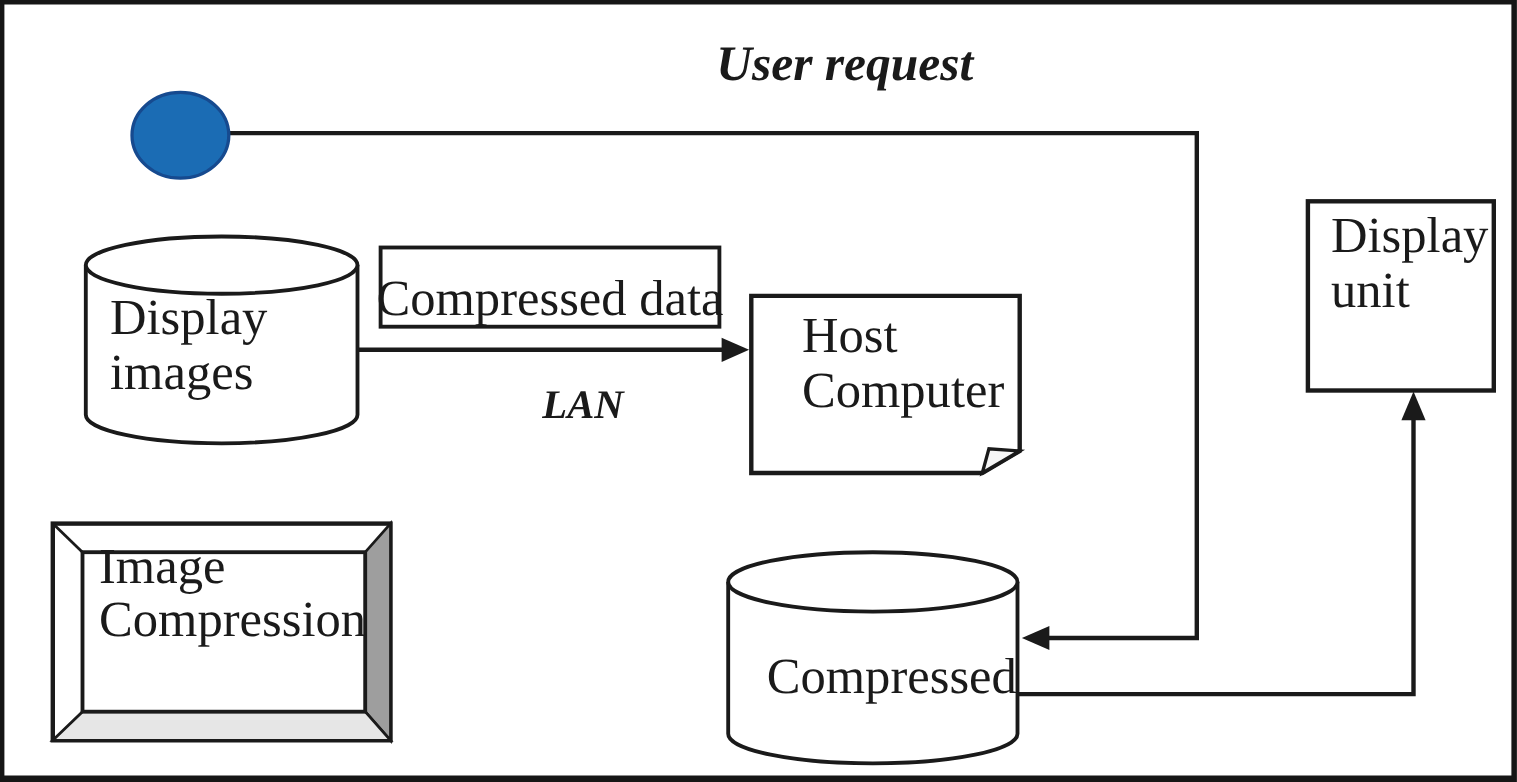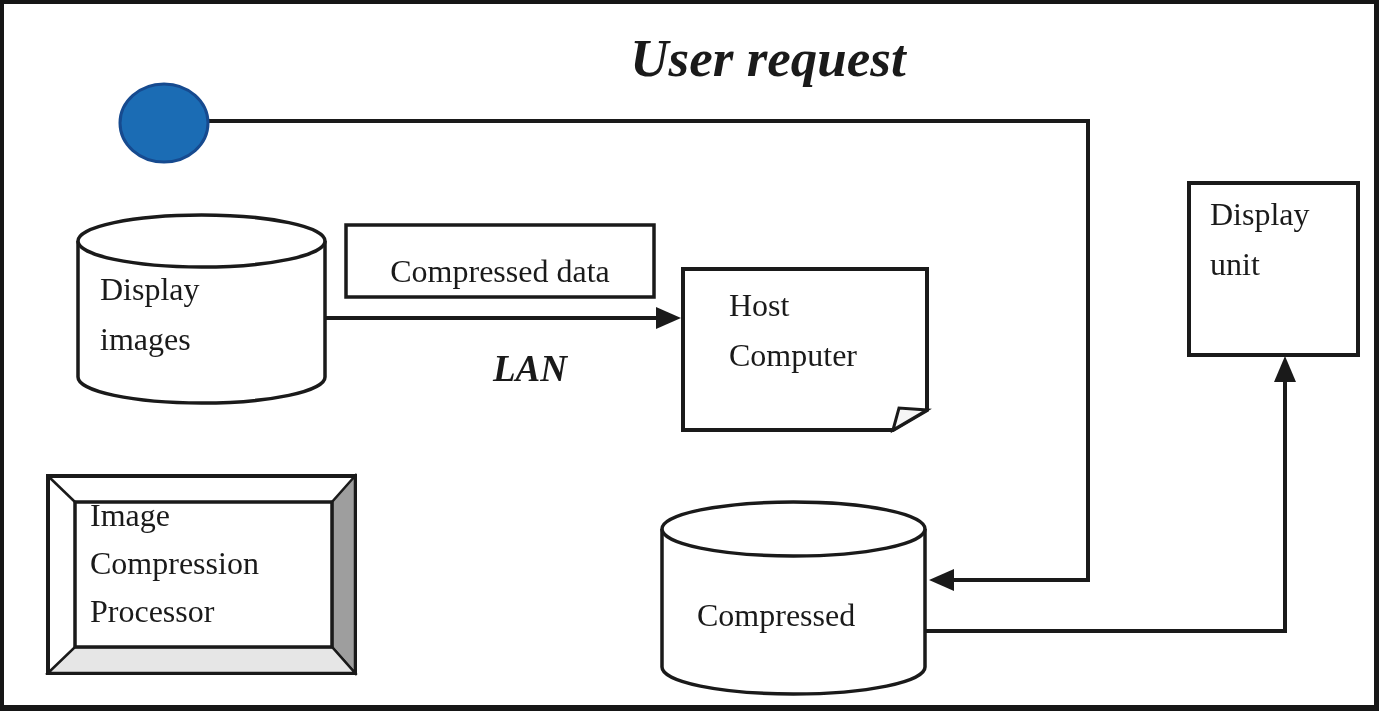--- a/index.html
+++ b/index.html
@@ -22,35 +22,35 @@
   }
   svg.diagram-layer {
     position: absolute;
     left: -4px;   
     top: -4px;
     width: 1379px;
     height: 711px;
   }
   .lbl {
     position: absolute;
-    font-size: 32px;
+    font-size: 46px;
     line-height: 50px;
     color: #1a1a1a;
     white-space: nowrap;
   }
   .lbl.italic {
     font-style: italic;
     font-weight: bold;
   }
   .title-lbl {
     left: 619px;
     top: 27px;
     width: 290px;
     text-align: center;
-    font-size: 53px;
+    font-size: 45px;
     line-height: 54px;
   }
   .lan-lbl {
     left: 446px;
     top: 340px;
     width: 160px;
     text-align: center;
     font-size: 37px;
     line-height: 50px;
   }
@@ -128,16 +128,15 @@
     <div>unit</div>
   </div>
 
   <div class="lbl store-lbl">
     <div>Compressed</div>
   </div>
 
   <div class="lbl icp-lbl">
     <div>Image</div>
     <div>Compression</div>
-    <div>Processor</div>
   </div>
 
 </div>
 
 </body></html>

